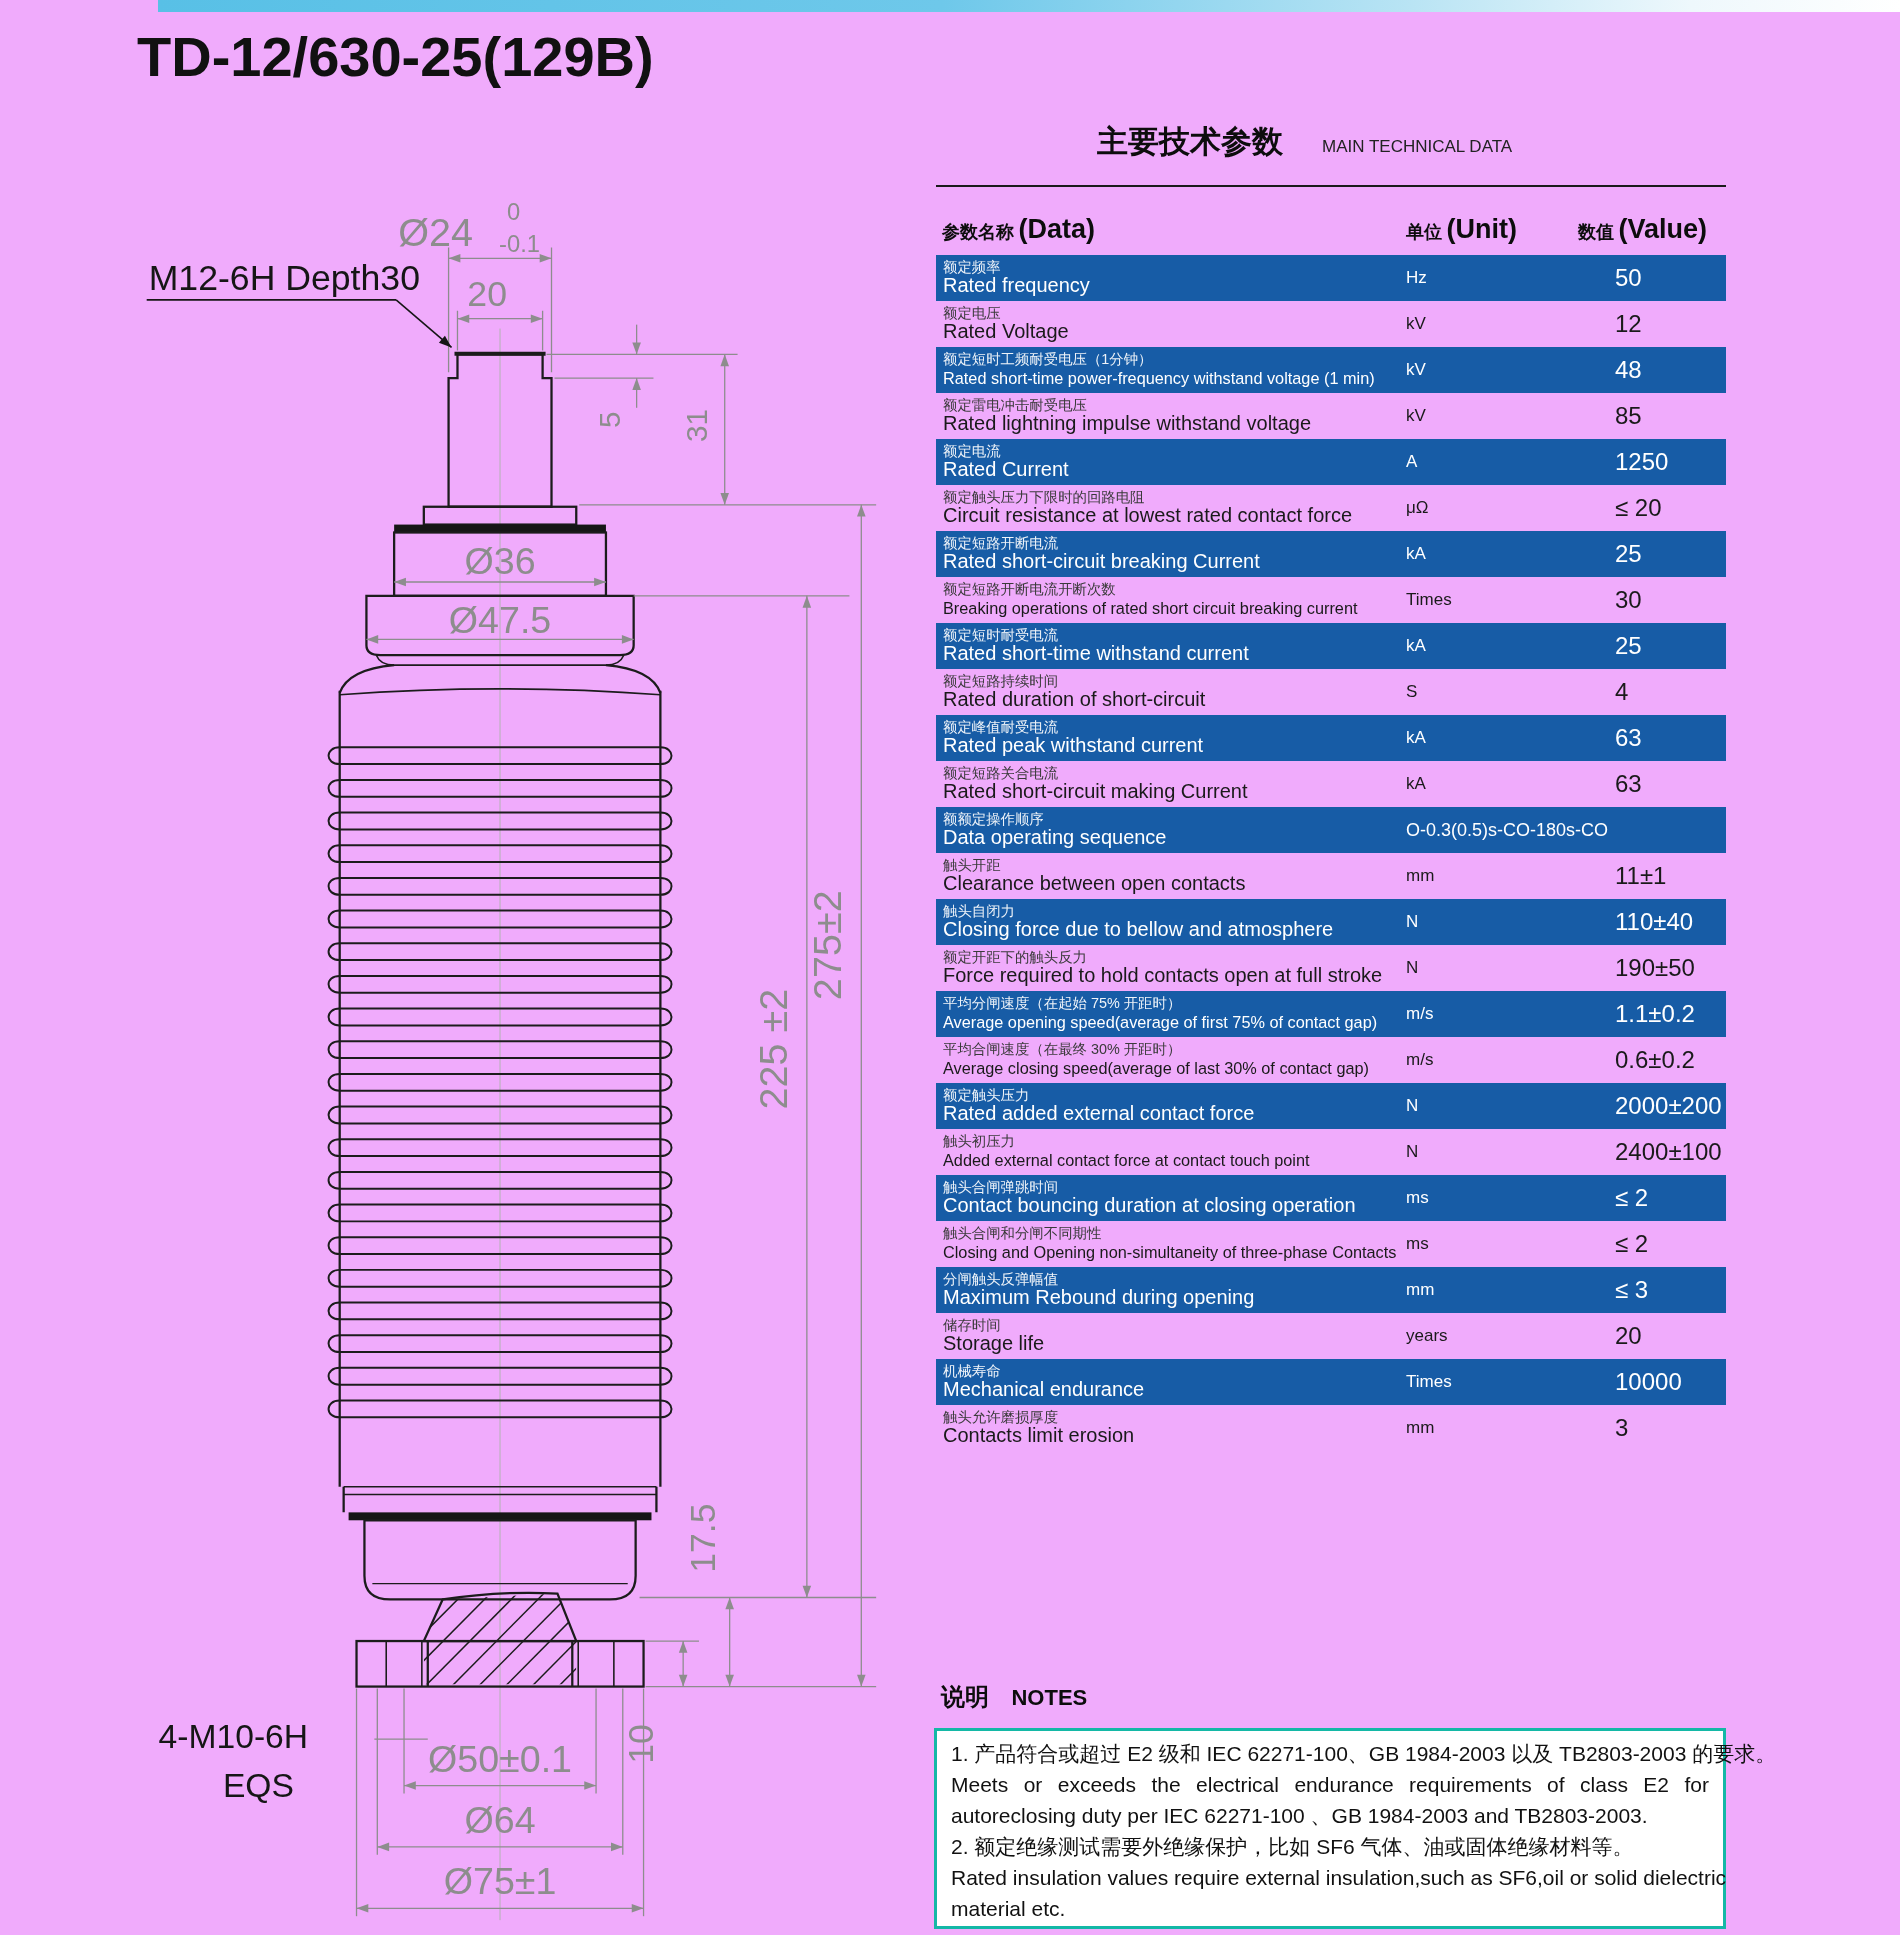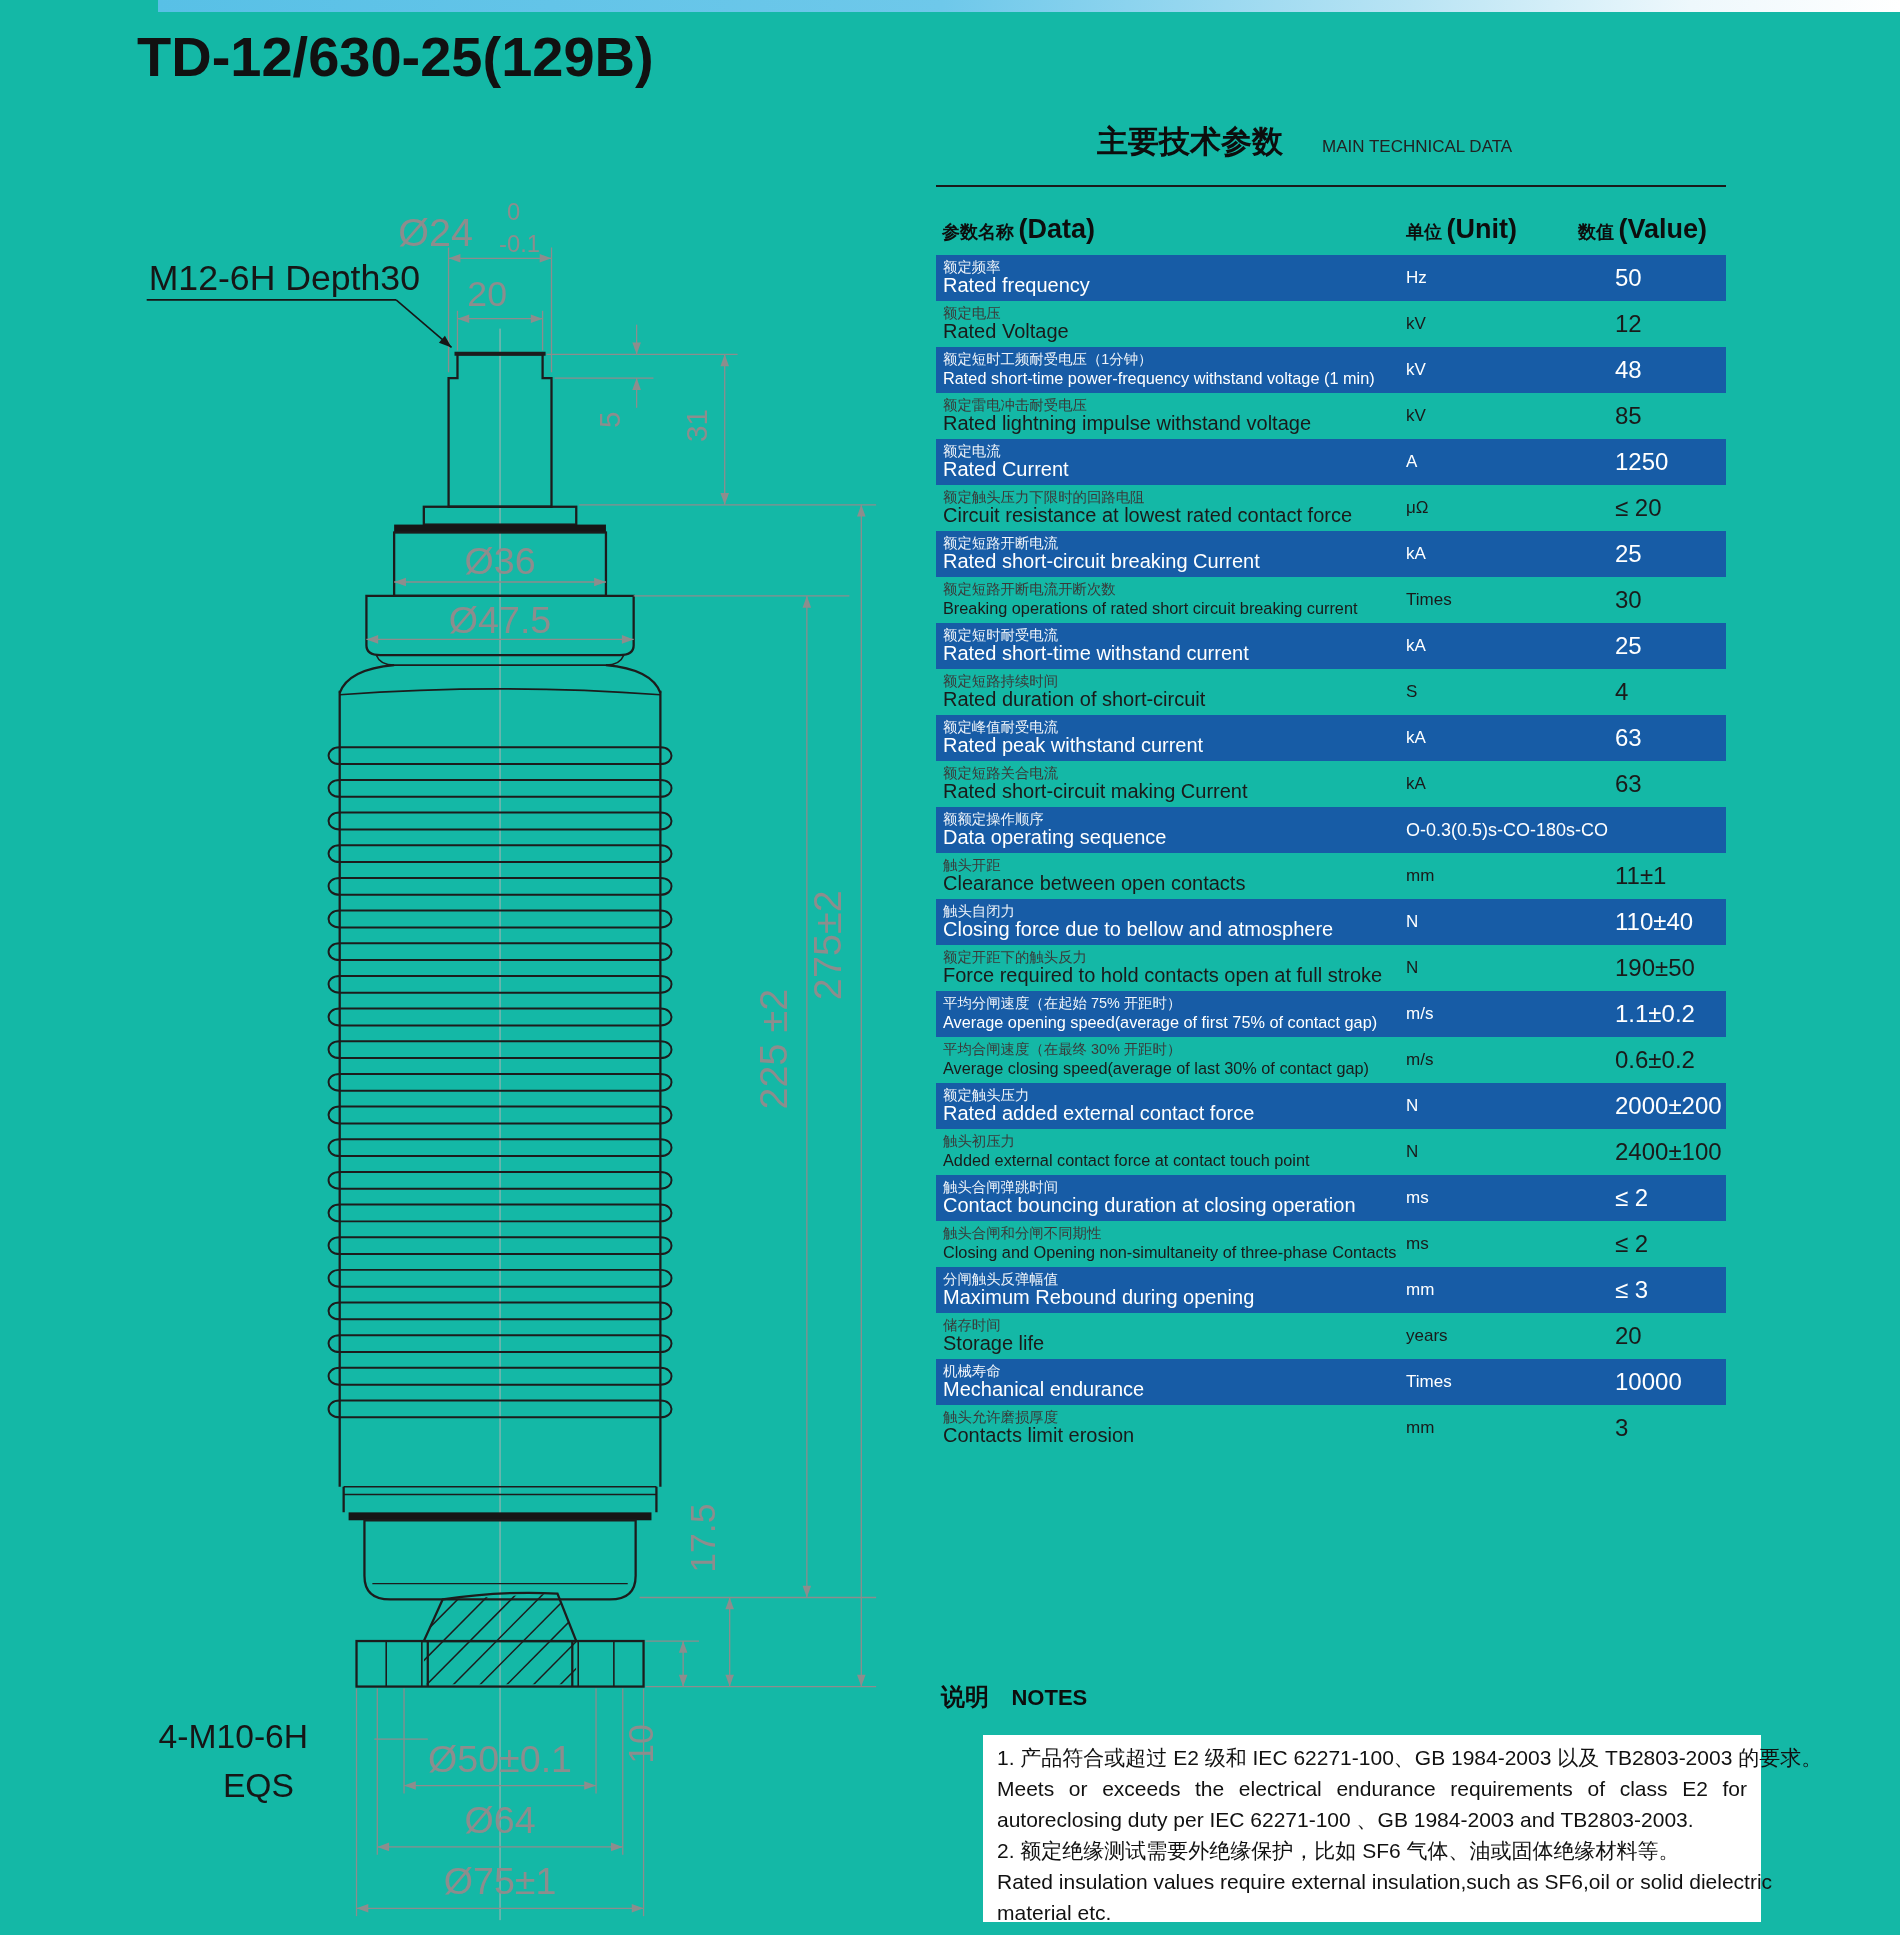--- a/index.html
+++ b/index.html
@@ -1,16 +1,16 @@
 <!DOCTYPE html>
 <html><head>
 <meta charset="utf-8">
 <style>
   html,body{margin:0;padding:0;background:#ffffff;}
-  #page{position:relative;width:1901px;height:1935px;background:#14b8a6;overflow:hidden;
+  #page{position:relative;width:1901px;height:1935px;background:#f0abfc;overflow:hidden;
         font-family:"Liberation Sans", sans-serif;}
   
   #topbar{position:absolute;left:158px;top:0;width:1742px;height:12px;
           background:linear-gradient(to right,#58c0e6 0%,#6ec8ea 45%,#b9e4f4 72%,#eef8fc 88%,#ffffff 100%);}
   
   #title{position:absolute;left:137px;top:24px;font-size:56px;font-weight:bold;color:#111;
          letter-spacing:0px;}
   
   #tt-title-cn{position:absolute;left:1097px;top:121px;font-size:31px;font-weight:bold;color:#0d0d0d;}
   #tt-title-en{position:absolute;left:1322px;top:137px;font-size:17px;color:#222;}
@@ -28,21 +28,21 @@
   .t-en{position:absolute;left:7px;top:19px;font-size:20px;white-space:nowrap;}
   .t-row.small-en .t-en{font-size:16.3px;top:22px;}
   .t-unit{position:absolute;left:470px;top:50%;transform:translateY(-50%);font-size:17px;white-space:nowrap;}
   .t-unit.wide{font-size:18px;}
   .t-value{position:absolute;left:679px;top:50%;transform:translateY(-50%);font-size:24px;white-space:nowrap;}
   
   #notes-head{position:absolute;left:941px;top:1681px;}
   #notes-cn{font-size:24px;font-weight:bold;color:#0d0d0d;}
   #notes-en{font-size:22px;font-weight:bold;color:#0d0d0d;margin-left:18px;margin-top:37px;}
   #notes-box{position:absolute;left:934px;top:1728px;width:792px;height:201px;box-sizing:border-box;
-             border:7px solid #14b8a6;padding:7px 14px 0 14px;background:#ffffff;margin-left:42px;}
+             border:3px solid #14b8a6;padding:7px 14px 0 14px;background:#ffffff;}
   .note-line{font-size:21px;line-height:31px;color:#111;white-space:nowrap;}
   .note-line.fill{white-space:normal;text-align:justify;text-align-last:justify;}
   
   #drawing{position:absolute;left:0;top:0;}
   svg text{font-family:"Liberation Sans", sans-serif;}
 </style>
 </head>
 <body>
 
 <div id="page">

